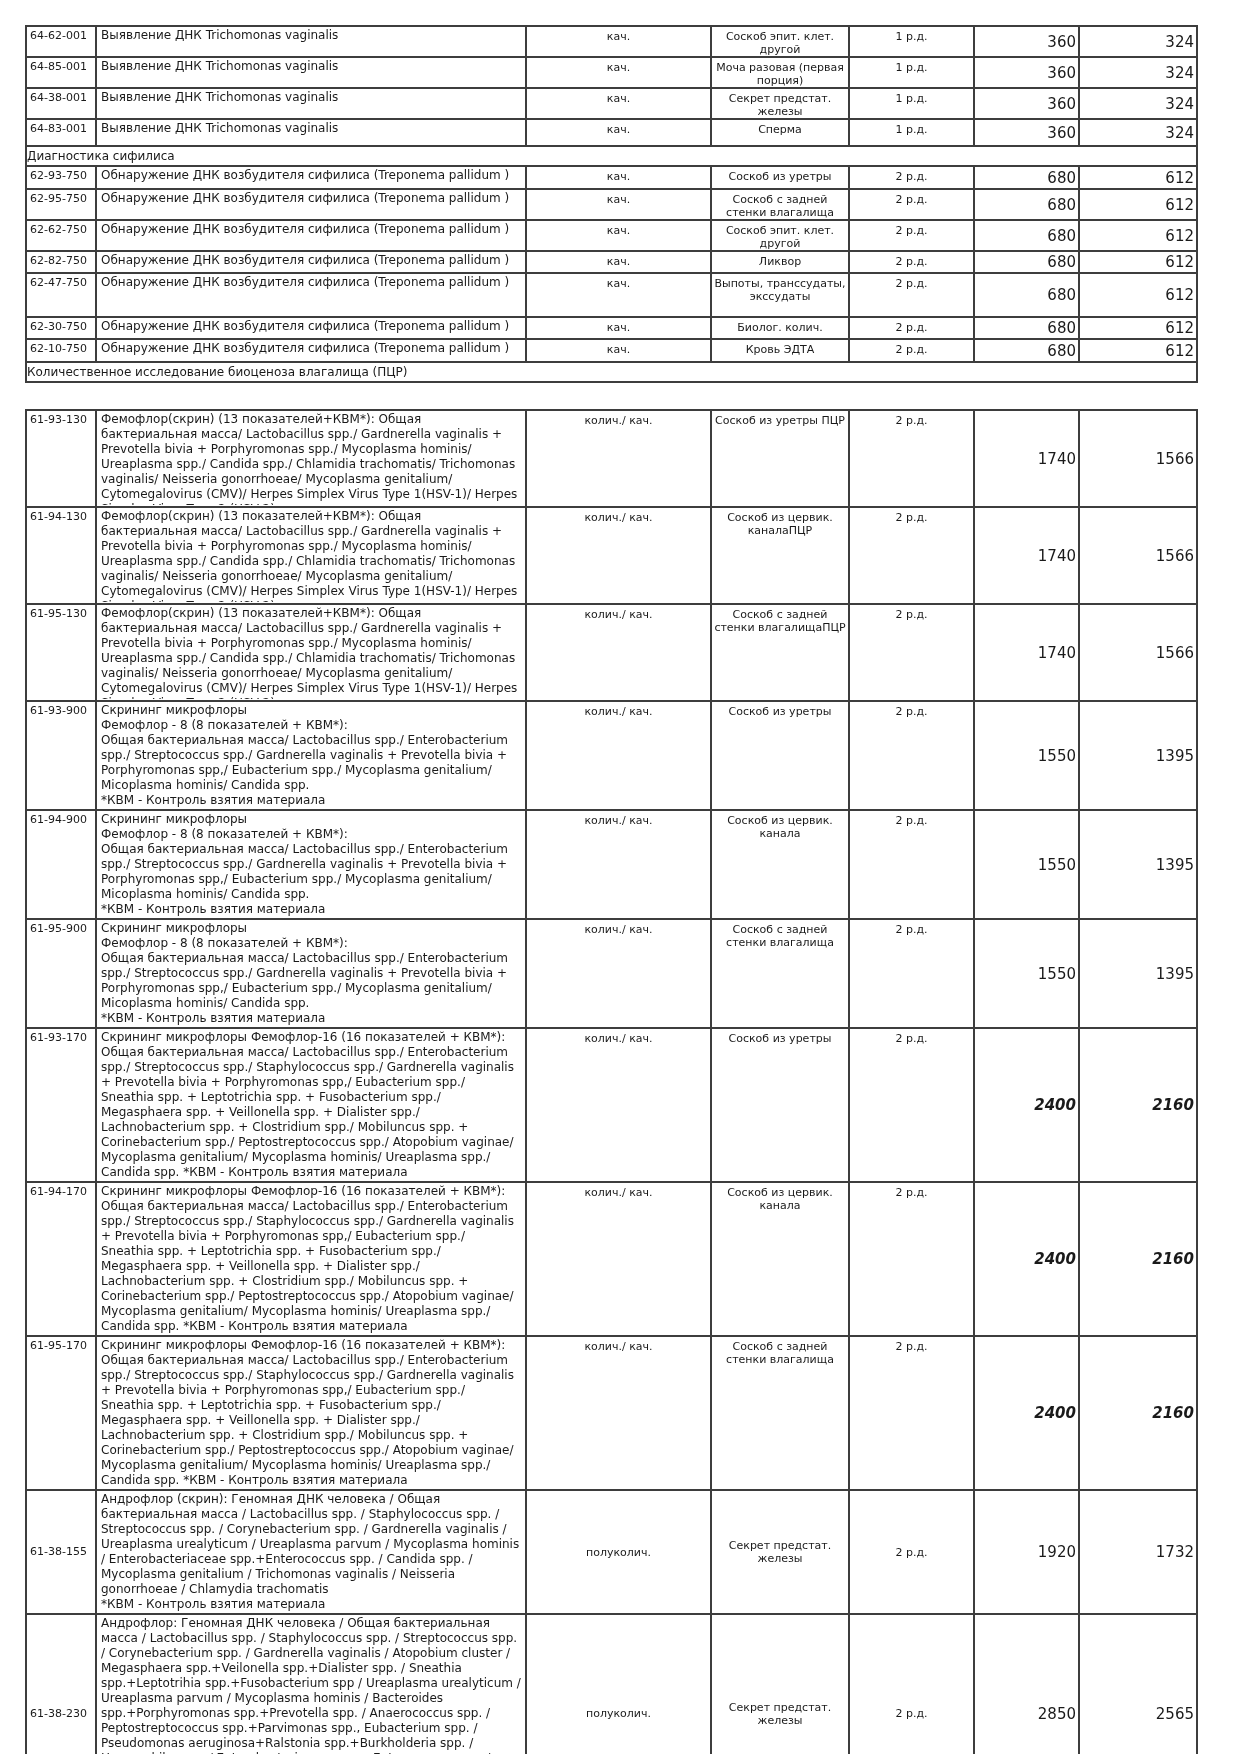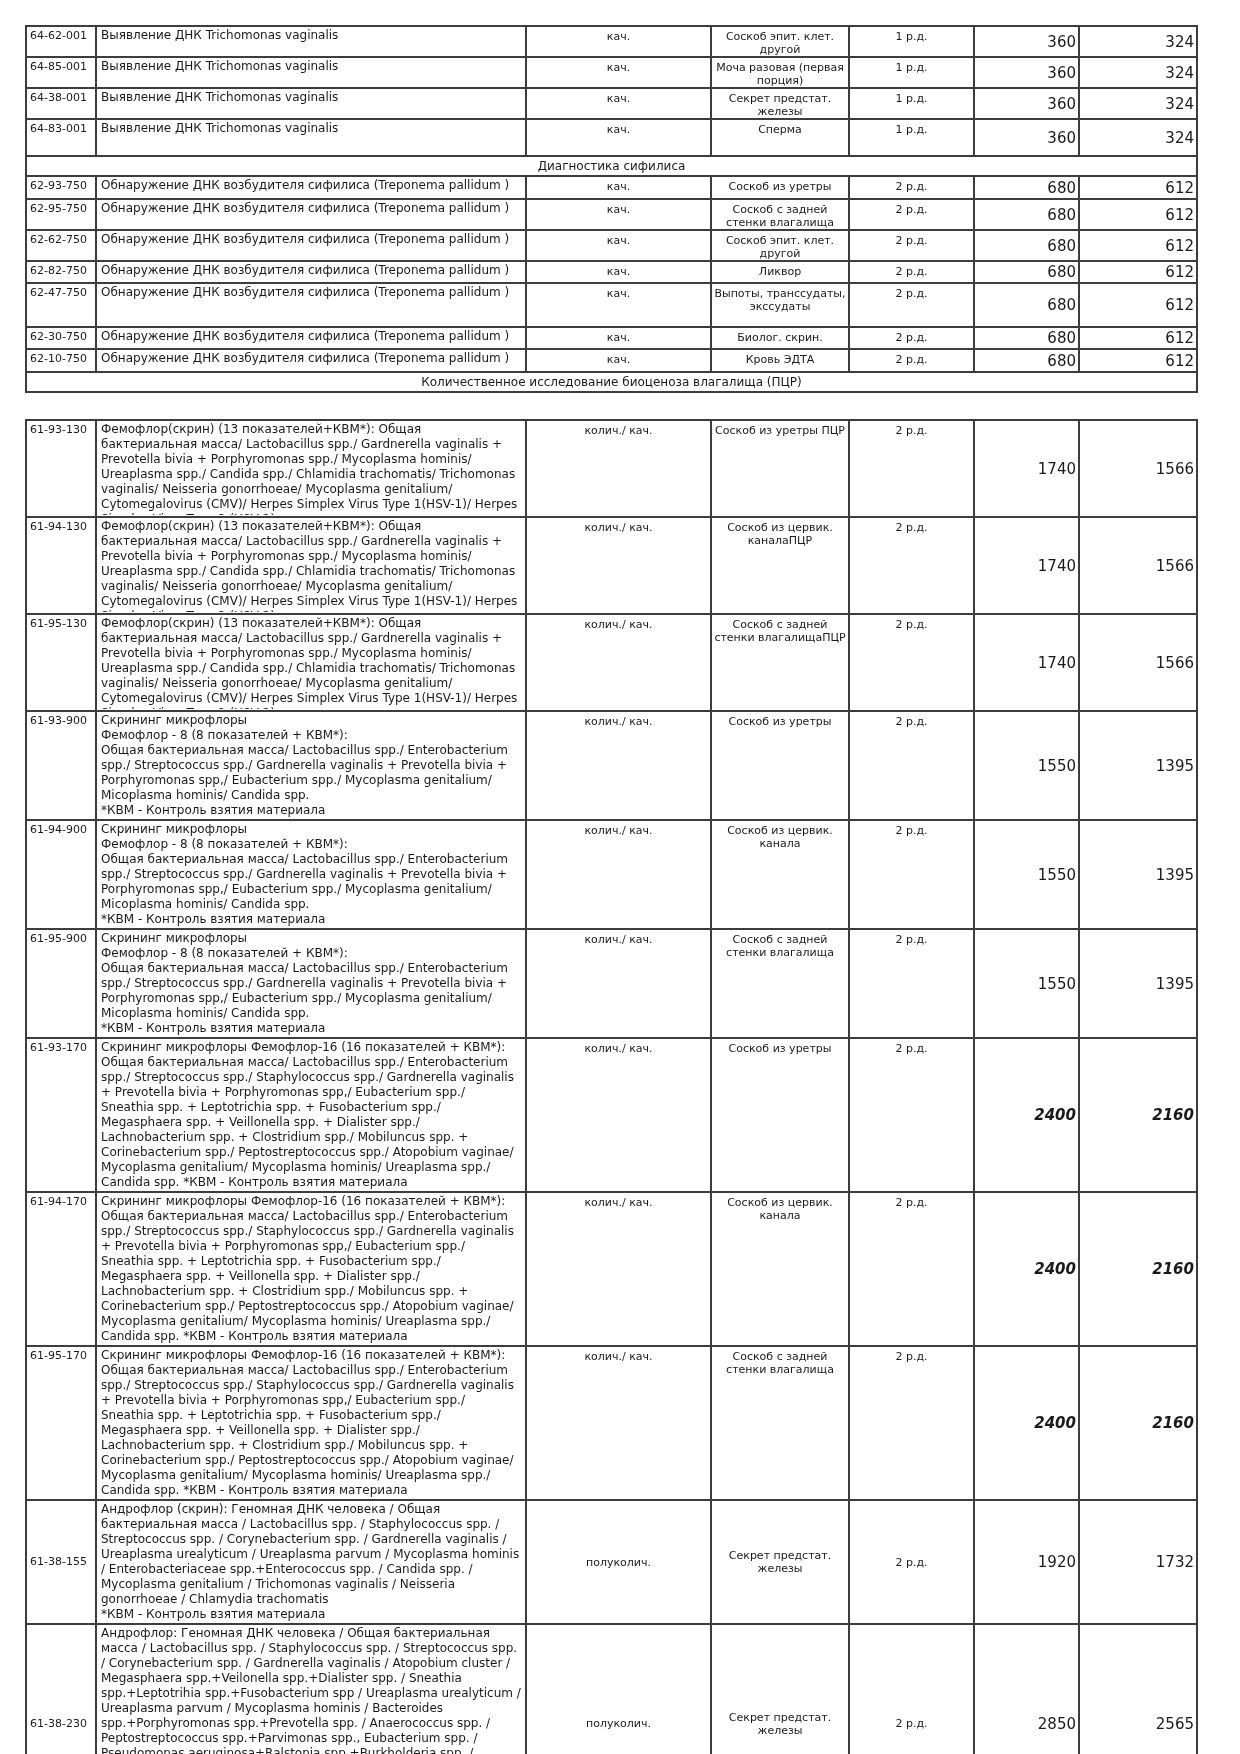--- a/index.html
+++ b/index.html
@@ -11,21 +11,21 @@
   table{border-collapse:collapse;table-layout:fixed;width:1171px;padding-left:8px;}
   td{border:2px solid #3d3d3d;padding:0;vertical-align:top;overflow:hidden;}
   td.code{font-size:11px;line-height:14px;padding:2px 2px 0 3px;}
   td.desc{font-size:12px;line-height:15px;padding:1px 4px 1px 4px;}
   .desc-inner{white-space:pre-wrap;overflow:hidden;}
   td.method,td.bio,td.term{font-size:11px;line-height:13px;text-align:center;padding:3px 2px 0 2px;}
   td.price{font-size:15px;text-align:right;vertical-align:middle;padding:0 2px;}
   td.price.em{font-weight:bold;font-style:italic;}
   td.vc{vertical-align:middle;padding-top:0;}
   tr.sectionrow td{
-    text-align:center;font-size:12px;line-height:16px;vertical-align:middle;
+    text-align:left;font-size:12px;line-height:16px;vertical-align:middle;
     padding:1px 0;
   }
   .tablegap{height:26px;}
 </style>
 </head>
 <body>
 
 <div class="doc">
   <table>
     <colgroup>
@@ -64,21 +64,21 @@
           <td class="code">64-38-001</td>
           <td class="desc">
             <div class="desc-inner">Выявление ДНК Trichomonas vaginalis</div>
           </td>
           <td class="method">кач.</td>
           <td class="bio">Секрет предстат. железы</td>
           <td class="term">1 р.д.</td>
           <td class="price">360</td>
           <td class="price">324</td>
         </tr>
-        <tr style="height: 37px;">
+        <tr style="height: 27px;">
           <td class="code">64-83-001</td>
           <td class="desc">
             <div class="desc-inner">Выявление ДНК Trichomonas vaginalis</div>
           </td>
           <td class="method">кач.</td>
           <td class="bio">Сперма</td>
           <td class="term">1 р.д.</td>
           <td class="price">360</td>
           <td class="price">324</td>
         </tr>
@@ -139,21 +139,21 @@
           <td class="term">2 р.д.</td>
           <td class="price">680</td>
           <td class="price">612</td>
         </tr>
         <tr style="height: 22px;">
           <td class="code">62-30-750</td>
           <td class="desc">
             <div class="desc-inner">Обнаружение ДНК возбудителя сифилиса (Treponema pallidum )</div>
           </td>
           <td class="method">кач.</td>
-          <td class="bio">Биолог. скрин.</td>
+          <td class="bio">Биолог. колич.</td>
           <td class="term">2 р.д.</td>
           <td class="price">680</td>
           <td class="price">612</td>
         </tr>
         <tr style="height: 23px;">
           <td class="code">62-10-750</td>
           <td class="desc">
             <div class="desc-inner">Обнаружение ДНК возбудителя сифилиса (Treponema pallidum )</div>
           </td>
           <td class="method">кач.</td>

